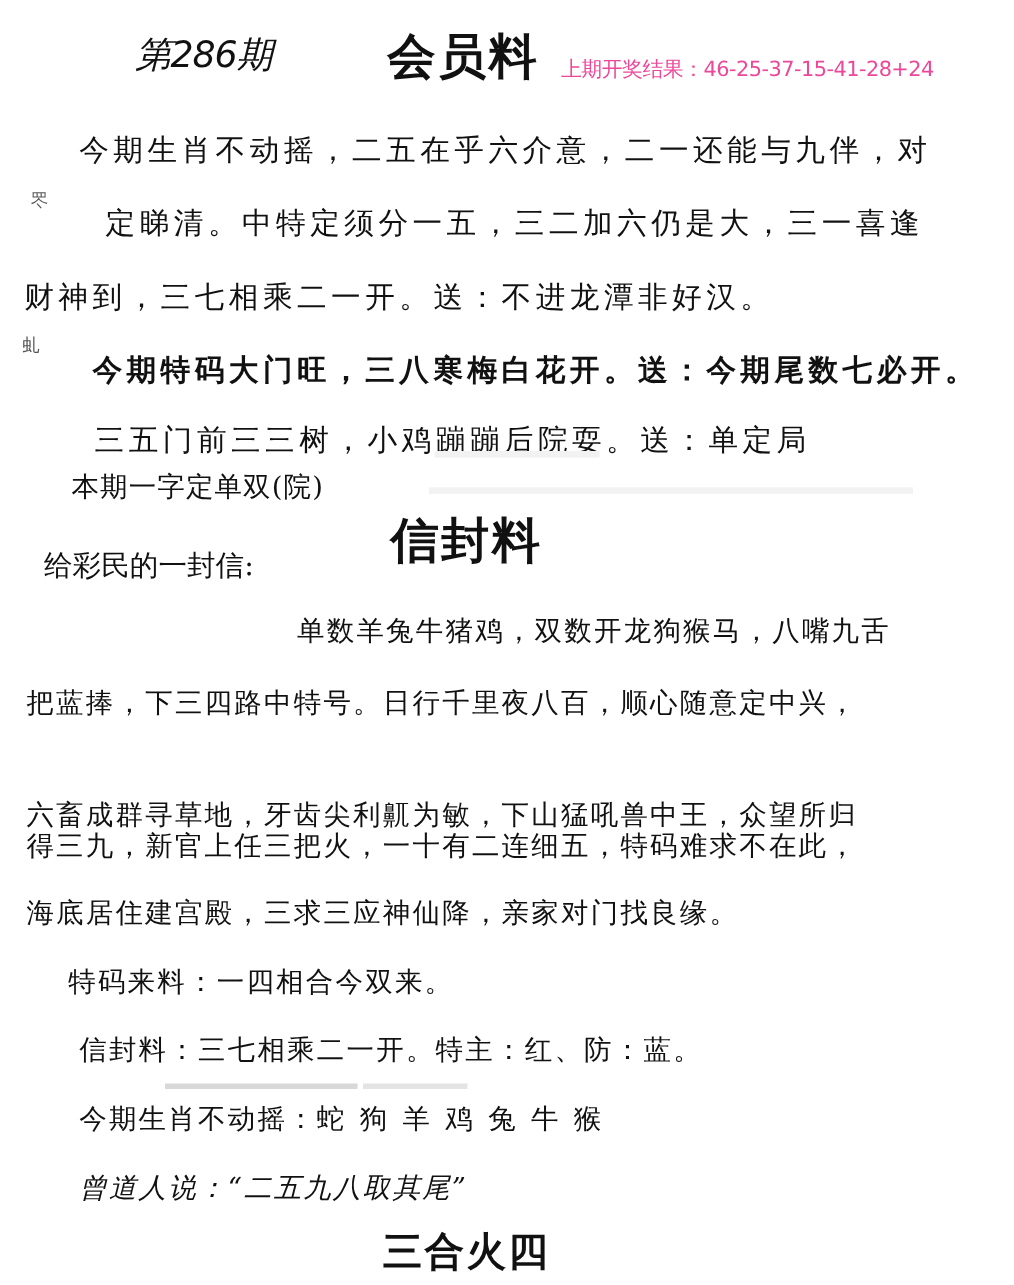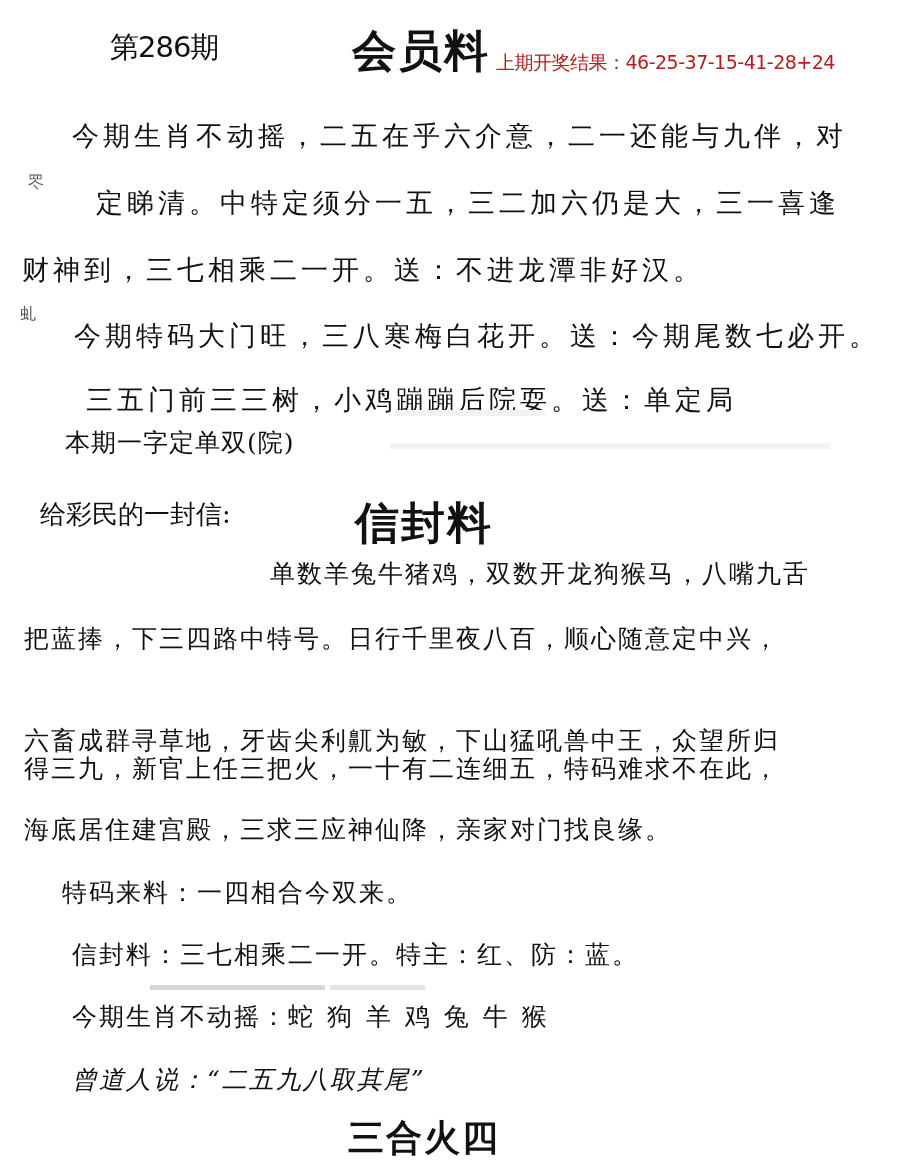--- a/index.html
+++ b/index.html
@@ -2,45 +2,45 @@
 <html><head>
 <meta charset="utf-8">
 <style>
   html, body { margin: 0; padding: 0; background: #ffffff; }
   body {
     width: 922px; height: 1168px; position: relative; overflow: hidden;
     font-family: "DejaVu Serif", "Liberation Serif", serif;
     color: #111111;
   }
   .abs { position: absolute; white-space: nowrap; }
-  .issue { left: 110px; top: 28px; font-family: "DejaVu Sans", "Liberation Sans", sans-serif; font-size: 29px; letter-spacing: -1px; }
+  .issue { left: 123px; top: 28px; font-family: "DejaVu Sans", "Liberation Sans", sans-serif; font-size: 33px; letter-spacing: -1px; font-style: italic; }
   .title-main { left: 352px; top: 22px; font-size: 44px; font-weight: bold; letter-spacing: 2px; font-family: Liberation Mono, monospace; }
-  .result { left: 496px; top: 50px; font-family: "DejaVu Sans", "Liberation Sans", sans-serif; font-size: 19px; color: #b91c1c; letter-spacing: -0.5px; }
+  .result { left: 510px; top: 50px; font-family: "DejaVu Sans", "Liberation Sans", sans-serif; font-size: 19px; color: #ec4899; letter-spacing: -0.5px; }
   .line { font-size: 27px; letter-spacing: 4px; margin-top: 22px; }
   .line2 { font-size: 25px; letter-spacing: 2px; }
   .frag { font-size: 16px; color: #555; }
   .h-letter { left: 40px; top: 497px; font-size: 26px; }
-  .title-env { left: 355px; top: 494px; font-size: 44px; font-weight: bold; letter-spacing: 2px; }
+  .title-env { left: 355px; top: 462px; font-size: 44px; font-weight: bold; letter-spacing: 2px; }
   .title-bottom { left: 348px; top: 1114px; font-size: 36px; font-weight: bold; letter-spacing: 2px; }
   .faint { position: absolute; background: #f2f2f2; height: 6px; }
 </style>
 </head>
 <body>
 
 <div class="abs issue">第286期</div>
 <div class="abs title-main">会员料</div>
 <div class="abs result">
   <span>上期开奖结果：</span><span>46-25-37-15-41-28+24</span>
 </div>
 
 <div class="abs line" style="left:72px;top:96px;">今期生肖不动摇，二五在乎六介意，二一还能与九伴，对</div>
 <div class="abs line" style="left:96px;top:163px;">定睇清。中特定须分一五，三二加六仍是大，三一喜逢</div>
 <div class="abs frag" style="left:28px;top:172px;">罖</div>
 <div class="abs line" style="left:22px;top:230px;">财神到，三七相乘二一开。送：不进龙潭非好汉。</div>
-<div class="abs line" style="left:74px;top:296px;">今期特码大门旺，三八寒梅白花开。送：今期尾数七必开。</div>
+<div class="abs line" style="left:84px;top:296px;font-weight:bold;">今期特码大门旺，三八寒梅白花开。送：今期尾数七必开。</div>
 <div class="abs frag" style="left:20px;top:304px;">虬</div>
 <div class="abs line" style="left:86px;top:360px;">三五门前三三树，小鸡蹦蹦后院耍。送：单定局</div>
 <div class="abs line2" style="left:20px;top:426px;letter-spacing:1px;margin-left:45px;">本期一字定单双(院)</div>
 
 <div class="faint" style="left:395px;top:410px;width:150px;"></div>
 <div class="faint" style="left:390px;top:443px;width:440px;"></div>
 
 <div class="abs h-letter">给彩民的一封信:</div>
 <div class="abs title-env">信封料</div>
 

